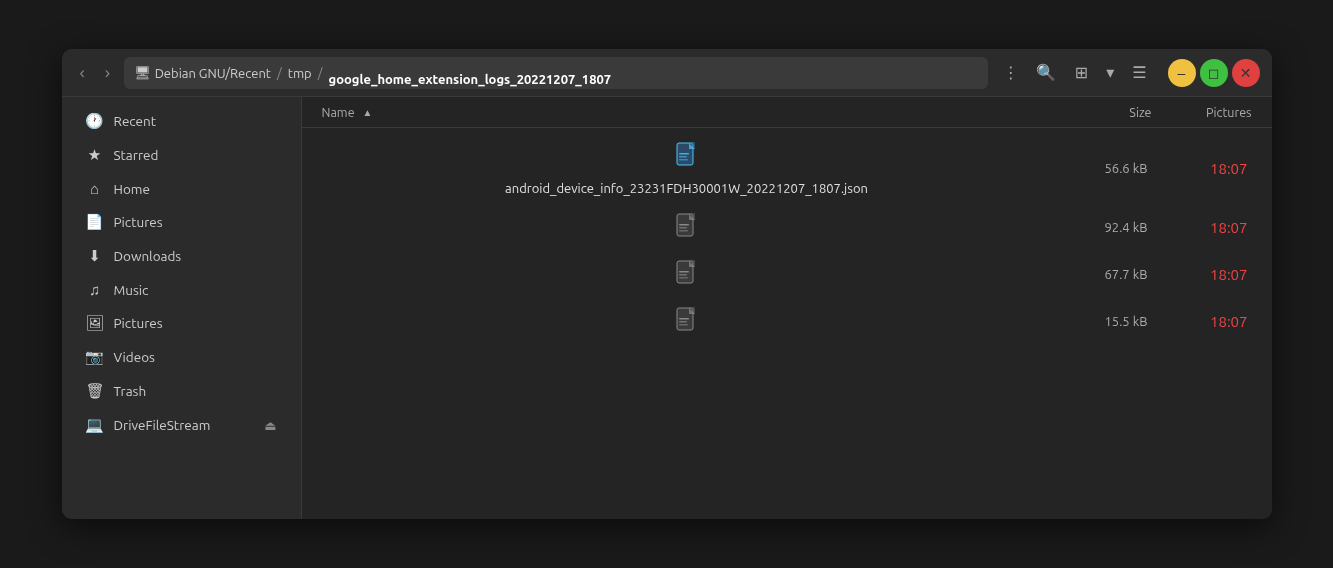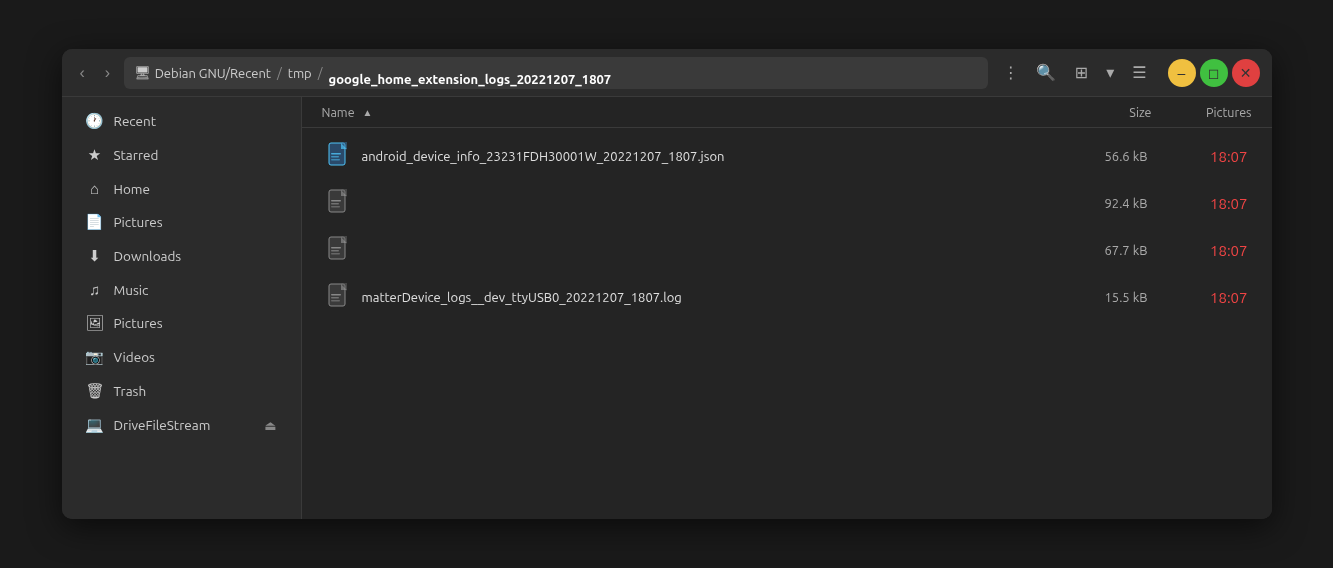--- a/index.html
+++ b/index.html
@@ -172,20 +172,21 @@
       align-items: center;
       padding: 8px 20px;
       cursor: pointer;
       border-radius: 4px;
       margin: 1px 4px;
     }
     .file-name-cell {
       display: flex;
       align-items: center;
       gap: 10px;
+      flex-direction: column;
     }
     .file-icon {
       width: 26px;
       height: 30px;
       flex-shrink: 0;
       display: flex;
       align-items: center;
       justify-content: center;
       font-size: 22px;
     }
@@ -352,21 +353,20 @@
         <div class="file-icon">
                 <svg width="24" height="28" viewBox="0 0 24 28" fill="none" xmlns="http://www.w3.org/2000/svg">
            <rect x="2" y="1" width="16" height="22" rx="2" fill="#3a3a3a" stroke="#888" stroke-width="1"></rect>
            <polygon points="14,1 20,7 14,7" fill="#aaa" opacity="0.5"></polygon>
            <rect x="4" y="11" width="10" height="1.5" rx="0.75" fill="#aaa" opacity="0.7"></rect>
            <rect x="4" y="14" width="8" height="1.5" rx="0.75" fill="#aaa" opacity="0.5"></rect>
            <rect x="4" y="17" width="9" height="1.5" rx="0.75" fill="#aaa" opacity="0.4"></rect>
            <polygon points="14,0 20,0 20,8" fill="#666" opacity="0.5"></polygon>
          </svg>
               </div>
-        <span class="file-name">matterDevice_logs__dev_ttyUSB0_20221207_1807.log</span>
       </div>
       <div class="file-size">15.5 kB</div>
       <div class="file-modified">18:07</div>
     </div>
         </div>
     </div>
   </div>
 </div>
 
 </body></html>

